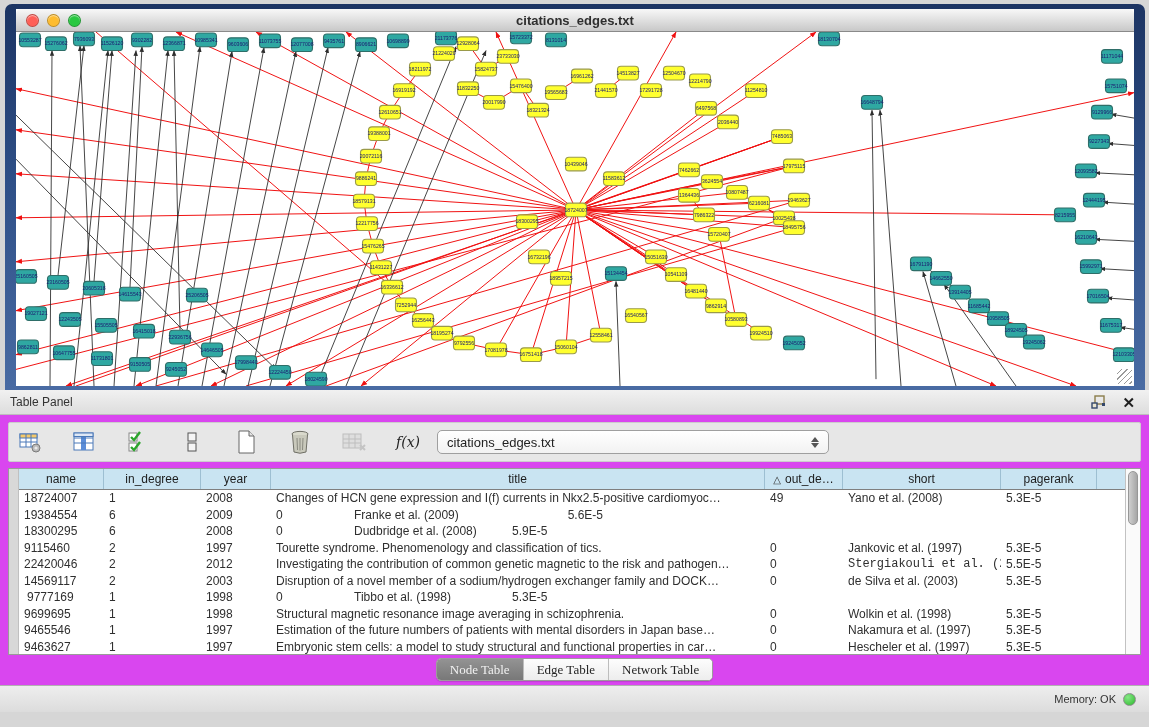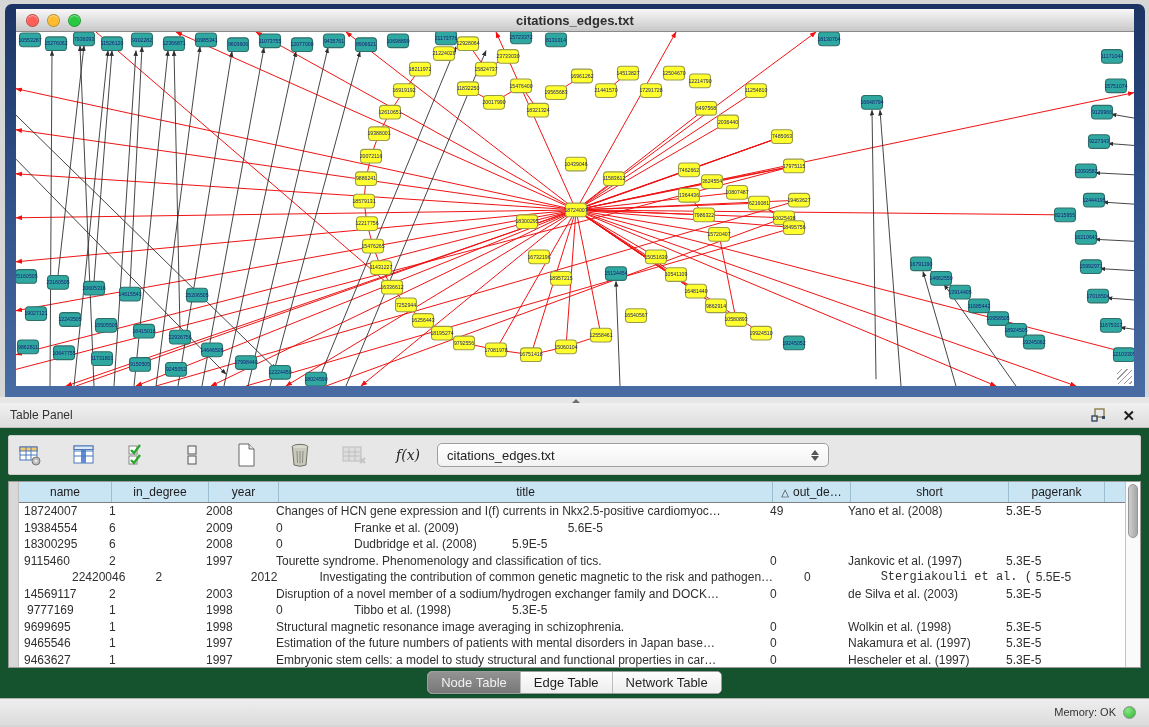--- a/index.html
+++ b/index.html
@@ -41,21 +41,21 @@
 
   
   .splitter { position:absolute; left:0; top:397px; width:1149px; height:8px; background:#e6e6e6; }
   .split-handle {
     position:absolute; left:571px; top:2px; width:0; height:0;
     border-left:5px solid transparent; border-right:5px solid transparent;
     border-bottom:5px solid #6f6f6f;
   }
 
   
-  .table-panel { position:absolute; left:0; top:403px; width:1149px; height:322px; background:#14532d; }
+  .table-panel { position:absolute; left:0; top:390px; width:1149px; height:322px; background:#d946ef; }
   .tp-header {
     height:25px; background:linear-gradient(#f1f1f1,#dddddd);
     border-bottom:1px solid #bdbdbd;
     display:flex; align-items:center;
   }
   .tp-title { margin-left:10px; font-size:12px; color:#333; }
   .tp-actions { margin-left:auto; display:flex; align-items:center; gap:16px; padding-right:14px; }
   .float-icon svg { display:block; }
   .close-x { font-size:15px; font-weight:bold; color:#1e1e1e; line-height:1; cursor:default; }
 
@@ -97,21 +97,21 @@
     font-size:12px; color:#2f2f2f; padding:0 0 0 5px;
     white-space:nowrap; overflow:hidden; line-height:16.5px;
   }
   .vscroll { flex:0 0 15px; background:#fafafa; border-left:1px solid #c2c2c2; position:relative; }
   .vthumb {
     position:absolute; top:2px; left:2px; width:10px; height:54px;
     background:linear-gradient(90deg,#cfcfcf,#a6a6a6);
     border:1px solid #979797; border-radius:6px;
   }
 
-  .tabs-row { position:absolute; left:0; right:0; bottom:31px; display:flex; justify-content:center; }
+  .tabs-row { position:absolute; left:0; right:0; bottom:31px; display:flex; justify-content:center;font-family:Liberation Serif, serif; }
   .tabbar { display:flex; height:23px; border:1px solid #9c9c9c; border-radius:5px; overflow:hidden;
             background:#fff; box-shadow:0 1px 1px rgba(0,0,0,.12); }
   .tab {
     padding:0 13px; display:flex; align-items:center; font-size:13px; color:#1f1f1f;
     background:linear-gradient(#fdfdfd,#ededed); border-right:1px solid #bdbdbd;
   }
   .tab:last-child { border-right:none; }
   .tab.selected { background:linear-gradient(#939393,#787878); color:#f1f1f1; }
 
   .status-bar {
@@ -845,21 +845,21 @@
           <i class="arr-up"></i>
           <i class="arr-dn"></i>
         </span>
     </span>
   </div>
 
   <div class="table-wrap">
     <div class="row-gutter"></div>
     <div class="grid" id="grid">
         <div class="hdr-row">
-          <div class="hdr-cell" style="width: 93px;">
+          <div class="hdr-cell" style="width: 85px;">
             <span>name</span>
           </div>
           <div class="hdr-cell" style="width: 97px;">
             <span>in_degree</span>
           </div>
           <div class="hdr-cell" style="width: 70px;">
             <span>year</span>
           </div>
           <div class="hdr-cell" style="width: 494px;">
             <span>title</span>
@@ -903,21 +903,21 @@
         <div class="data-row">
           <div class="data-cell" style="width: 85px;">9115460</div>
           <div class="data-cell" style="width: 97px;">2</div>
           <div class="data-cell" style="width: 70px;">1997</div>
           <div class="data-cell" style="width: 494px;">Tourette syndrome. Phenomenology and classification of tics.</div>
           <div class="data-cell" style="width: 78px;">0</div>
           <div class="data-cell" style="width: 158px;">Jankovic et al. (1997)</div>
           <div class="data-cell" style="width: 96px;">5.3E-5</div>
         </div>
         <div class="data-row">
-          <div class="data-cell" style="width: 85px; margin-left: 48px;">22420046</div>
+          <div class="data-cell" style="width: 85px;">22420046</div>
           <div class="data-cell" style="width: 97px;">2</div>
           <div class="data-cell" style="width: 70px;">2012</div>
           <div class="data-cell" style="width: 494px;">Investigating the contribution of common genetic magnetic to the risk and pathogen…</div>
           <div class="data-cell" style="width: 78px;">0</div>
           <div class="data-cell" style="width: 158px; font-family: Liberation Mono, monospace;">Stergiakouli et al. (2012)</div>
           <div class="data-cell" style="width: 96px;">5.5E-5</div>
         </div>
         <div class="data-row">
           <div class="data-cell" style="width: 85px;">14569117</div>
           <div class="data-cell" style="width: 97px;">2</div>

